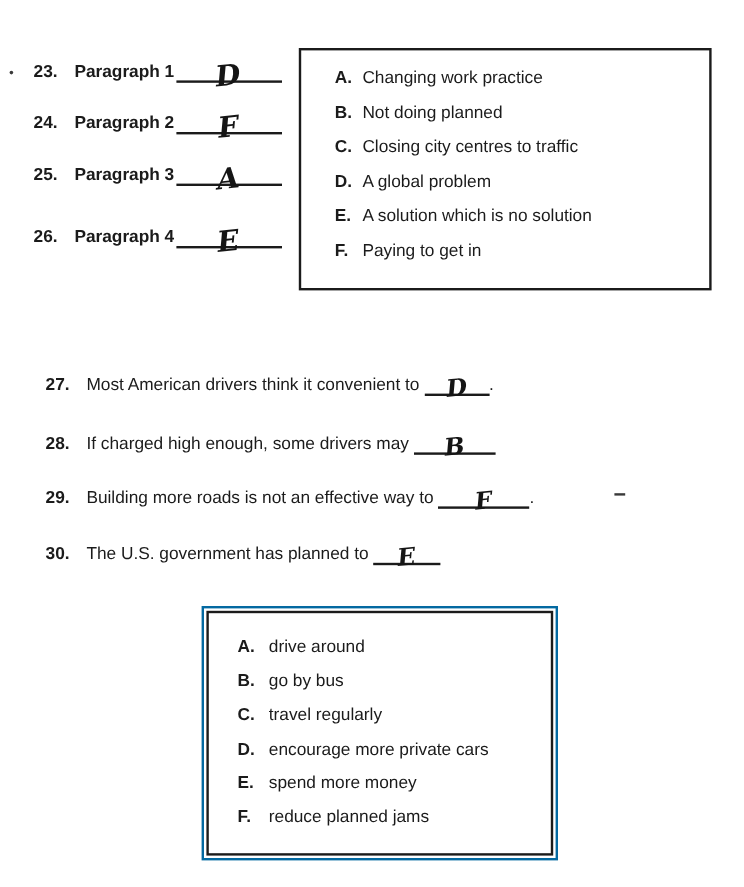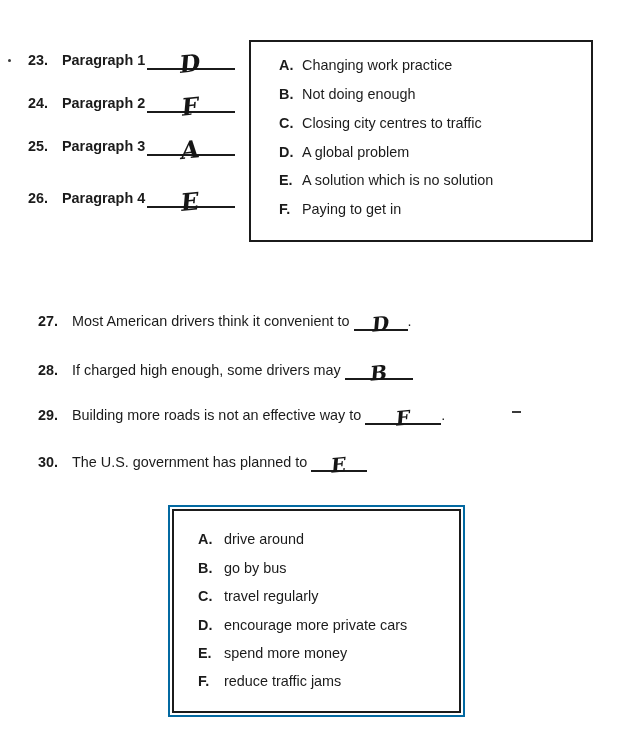--- a/index.html
+++ b/index.html
@@ -71,21 +71,21 @@
   </div>
   <div class="m-row" style="top:136px">
     <span class="qnum">25.</span><span class="qlabel">Paragraph 3</span><span class="blank blank-lg"><span class="hw hw-lg">A</span></span>
   </div>
   <div class="m-row" style="top:188px">
     <span class="qnum">26.</span><span class="qlabel">Paragraph 4</span><span class="blank blank-lg"><span class="hw hw-lg">E</span></span>
   </div>
 
   <div class="obox1">
     <div class="opt" style="top:13px"><span class="opt-letter">A.</span><span class="opt-text">Changing work practice</span></div>
-    <div class="opt" style="top:42px"><span class="opt-letter">B.</span><span class="opt-text">Not doing enough</span></div>
+    <div class="opt" style="top:42px"><span class="opt-letter">B.</span><span class="opt-text">Not doing planned</span></div>
     <div class="opt" style="top:100px"><span class="opt-letter">D.</span><span class="opt-text">A global problem</span></div>
     <div class="opt" style="top:71px"><span class="opt-letter">C.</span><span class="opt-text">Closing city centres to traffic</span></div>
     <div class="opt" style="top:128px"><span class="opt-letter">E.</span><span class="opt-text">A solution which is no solution</span></div>
     <div class="opt" style="top:157px"><span class="opt-letter">F.</span><span class="opt-text">Paying to get in</span></div>
   </div>
 
   <div class="f-row" style="top:291px">
     <span class="qnum">27.</span><span class="pre">Most American drivers think it convenient to</span><span class="blank blank-27"><span class="hw hw-sm">D</span></span><span class="post">.</span>
   </div>
   <div class="f-row" style="top:340px">
@@ -98,16 +98,16 @@
     <span class="qnum">30.</span><span class="pre">The U.S. government has planned to</span><span class="blank blank-30"><span class="hw hw-sm">E</span></span>
   </div>
 
   <div class="obox2">
     <div class="obox2-inner"></div>
     <div class="opt" style="top:22px"><span class="opt-letter2">A.</span><span class="opt-text">drive around</span></div>
     <div class="opt" style="top:51px"><span class="opt-letter2">B.</span><span class="opt-text">go by bus</span></div>
     <div class="opt" style="top:79px"><span class="opt-letter2">C.</span><span class="opt-text">travel regularly</span></div>
     <div class="opt" style="top:136px"><span class="opt-letter2">E.</span><span class="opt-text">spend more money</span></div>
     <div class="opt" style="top:108px"><span class="opt-letter2">D.</span><span class="opt-text">encourage more private cars</span></div>
-    <div class="opt" style="top:164px"><span class="opt-letter2">F.</span><span class="opt-text">reduce traffic jams</span></div>
+    <div class="opt" style="top:164px"><span class="opt-letter2">F.</span><span class="opt-text">reduce planned jams</span></div>
   </div>
 
 </div>
 
 </body></html>

